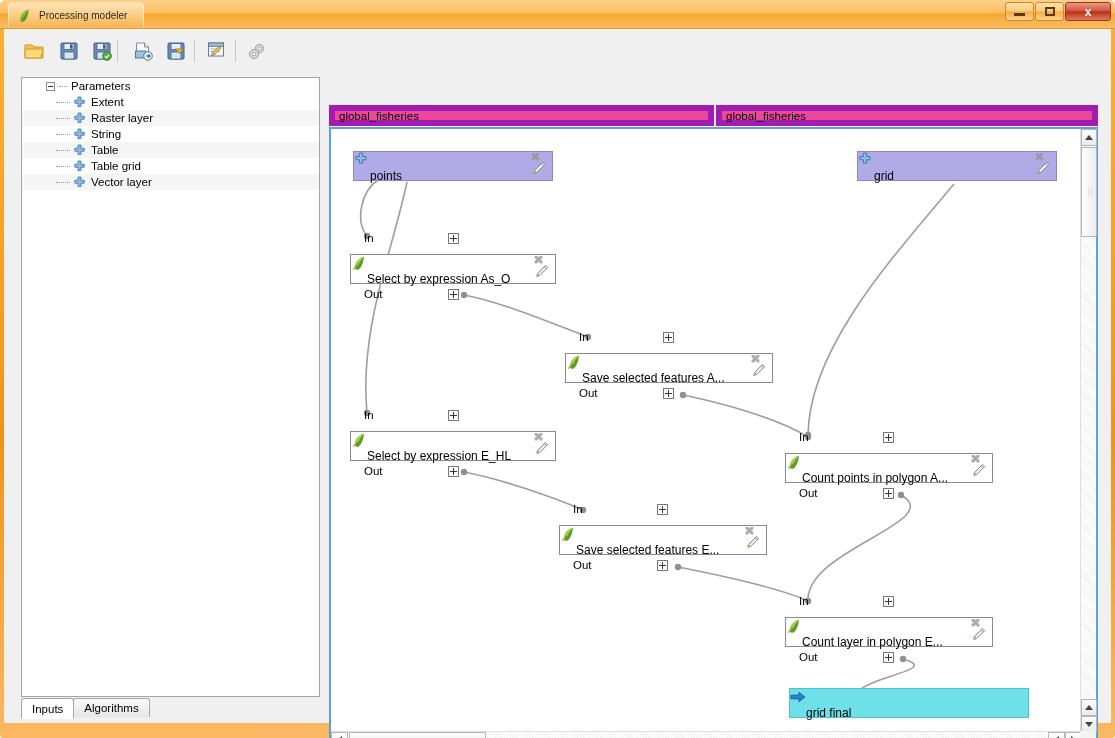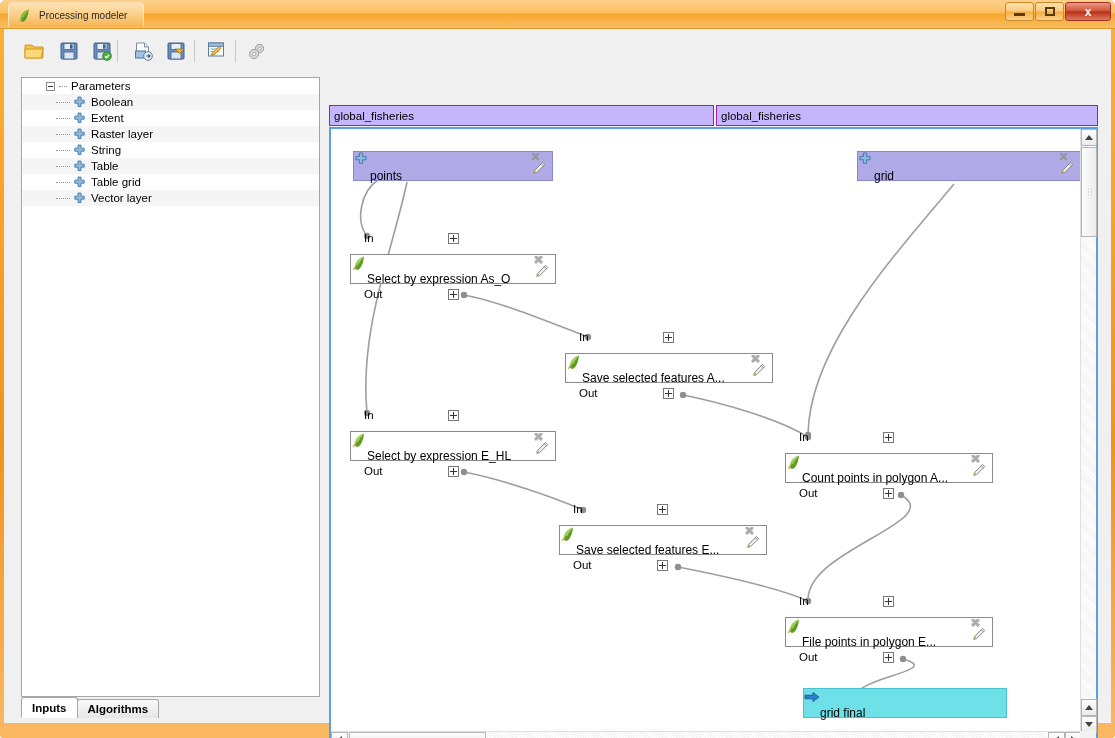--- a/index.html
+++ b/index.html
@@ -95,36 +95,36 @@
     flex: 0 0 auto;
   }
   .expander::before {
     content: ""; position: absolute; left: 1px; top: 3px;
     width: 5px; height: 1px; background: #333;
   }
   .dots { width: 14px; height: 1px; border-top: 1px dotted #999; margin-left: 34px; margin-right: 3px; flex:0 0 auto;}
   .plus-icon { width: 13px; height: 13px; flex: 0 0 auto; margin-right: 5px; }
 
   
-  #tabs { position: absolute; left: 17px; top: 669px; height: 20px; display: flex; align-items: flex-end; font-weight: bold; }
+  #tabs { position: absolute; left: 17px; top: 669px; height: 20px; display: flex; align-items: flex-start; }
   .tab {
     height: 19px; padding: 0 10px;
     font-size: 11.5px; color: #000;
     display: flex; align-items: center;
     border: 1px solid #a6a6a6; border-bottom: none;
     border-radius: 3px 3px 0 0;
     background: linear-gradient(180deg,#fafafa,#e6e6e6);
     margin-right: -1px;
   }
   .tab.active { background: #ffffff; height: 21px; border-bottom: 1px solid #fff; }
 
   
   .namefield {
     position: absolute; top: 76px; height: 21px;
-    background: #c4b5fd; border: 1px solid #a21caf;
+    background: #ec4899; border: 6px solid #a21caf;
     font-size: 11.5px; color: #000;
     display: flex; align-items: center; padding-left: 4px;
   }
   #namefield1 { left: 325px; width: 385px; }
   #namefield2 { left: 712px; width: 382px; }
 
   
   #canvaswrap {
     position: absolute; left: 325px; top: 98px;
     width: 769px; height: 622px;
@@ -322,27 +322,20 @@
         </svg>
       </div>
     </div>
 
     <div id="leftpanel">
       <div id="tree-container">
           <div class="tree-row tree-root">
             <span class="expander"></span>
             <span style="width:8px;height:1px;border-top:1px dotted #999;margin-right:4px"></span>
             <span>Parameters</span>
-          </div>
-          <div class="tree-row alt">
-            <span class="dots"></span>
-            <span class="plus-icon"><svg width="13" height="13" viewBox="0 0 13 13">
-                <path d="M5 1h3v3.2h3.2v3H8V10.5H5V7.2H1.8v-3H5z" fill="#8fb8e0" stroke="#4a7aa8" stroke-width="0.9" stroke-linejoin="round"></path>
-              </svg></span>
-            <span>Boolean</span>
           </div>
           <div class="tree-row">
             <span class="dots"></span>
             <span class="plus-icon"><svg width="13" height="13" viewBox="0 0 13 13">
                 <path d="M5 1h3v3.2h3.2v3H8V10.5H5V7.2H1.8v-3H5z" fill="#8fb8e0" stroke="#4a7aa8" stroke-width="0.9" stroke-linejoin="round"></path>
               </svg></span>
             <span>Extent</span>
           </div>
           <div class="tree-row alt">
             <span class="dots"></span>
@@ -437,21 +430,21 @@
                       <path d="M4 1l5 5M9 1L4 6" stroke="#a8a8a8" stroke-width="3.4" stroke-linecap="round"></path>
                       <path d="M4 1l5 5M9 1L4 6" stroke="#8d8d8d" stroke-width="1.8" stroke-linecap="round"></path>
                     </g>
                     <g transform="translate(2,9)">
                       <path d="M11.5 0.4l2.2 2.2-8 8-2.9.8.8-2.9z" fill="#f0f0f0" stroke="#7a7a7a" stroke-width="0.9" stroke-linejoin="round"></path>
                       <path d="M10.2 1.7l2.2 2.2" stroke="#7a7a7a" stroke-width="0.8"></path>
                       <path d="M3.1 8.6l1.5 1.5" stroke="#c8a64a" stroke-width="1.6"></path>
                     </g>
                   </svg></span></span>
             </div>
-            <div class="node param" style="left: 526px; top: 22px; width: 224px;">
+            <div class="node param" style="left: 526px; top: 22px; width: 200px;">
               <span>
                 <svg width="14" height="14" viewBox="0 0 13 13">
                   <path d="M5 1h3v3.2h3.2v3H8V10.5H5V7.2H1.8v-3H5z" fill="#8fb8e0" stroke="#3f78b0" stroke-width="0.9" stroke-linejoin="round"></path>
                 </svg>
               </span>
               <span class="nlabel">grid</span>
               <span class="node-actions"><span><svg width="22" height="28" viewBox="0 0 22 28">
                     <g opacity="0.75">
                       <path d="M4 1l5 5M9 1L4 6" stroke="#a8a8a8" stroke-width="3.4" stroke-linecap="round"></path>
                       <path d="M4 1l5 5M9 1L4 6" stroke="#8d8d8d" stroke-width="1.8" stroke-linecap="round"></path>
@@ -593,34 +586,34 @@
             <div class="io-label" style="left: 468px; top: 522px;">Out</div>
             <div class="io-box" style="left: 552px; top: 523px;"></div>
             <div class="node alg" style="left: 454px; top: 488px; width: 208px;">
               <span>
                 <svg width="16" height="16" viewBox="0 0 16 16">
                   <path d="M13 1.5C9.3 2.2 5.8 4.8 4.3 8.8c-.6 1.6-.7 3-.5 4.1l1.2-1.6c.4-2.6 1.9-5.2 4.3-6.9-1.8 1.9-3 4.2-3.5 6.2l1.6-1.3C8.8 6.2 10.8 3.6 13 1.5z" fill="#a4d44e"></path>
                   <path d="M13 1.5c-2.2 2.1-4.2 4.7-5.6 7.8L5.8 10.6c.5-2 1.7-4.3 3.5-6.2-2.4 1.7-3.9 4.3-4.3 6.9l-1.2 1.6c.7 1.5 2 2.2 3.2 1.8C9.8 13.8 12.4 8.2 13 1.5z" fill="#5e9c22"></path>
                   <path d="M2.2 14.8l2.4-3.4" stroke="#c9a94e" stroke-width="1.3" fill="none"></path>
                 </svg>
               </span>
-              <span class="nlabel">File points in polygon E...</span>
-              <span class="node-actions"><span><svg width="22" height="28" viewBox="0 0 22 28">
-                    <g opacity="0.75">
-                      <path d="M4 1l5 5M9 1L4 6" stroke="#a8a8a8" stroke-width="3.4" stroke-linecap="round"></path>
-                      <path d="M4 1l5 5M9 1L4 6" stroke="#8d8d8d" stroke-width="1.8" stroke-linecap="round"></path>
-                    </g>
-                    <g transform="translate(2,9)">
-                      <path d="M11.5 0.4l2.2 2.2-8 8-2.9.8.8-2.9z" fill="#f0f0f0" stroke="#7a7a7a" stroke-width="0.9" stroke-linejoin="round"></path>
-                      <path d="M10.2 1.7l2.2 2.2" stroke="#7a7a7a" stroke-width="0.8"></path>
-                      <path d="M3.1 8.6l1.5 1.5" stroke="#c8a64a" stroke-width="1.6"></path>
-                    </g>
-                  </svg></span></span>
-            </div>
-            <div class="node out" style="left: 472px; top: 559px; width: 204px;">
+              <span class="nlabel">Count layer in polygon E...</span>
+              <span class="node-actions"><span><svg width="22" height="28" viewBox="0 0 22 28">
+                    <g opacity="0.75">
+                      <path d="M4 1l5 5M9 1L4 6" stroke="#a8a8a8" stroke-width="3.4" stroke-linecap="round"></path>
+                      <path d="M4 1l5 5M9 1L4 6" stroke="#8d8d8d" stroke-width="1.8" stroke-linecap="round"></path>
+                    </g>
+                    <g transform="translate(2,9)">
+                      <path d="M11.5 0.4l2.2 2.2-8 8-2.9.8.8-2.9z" fill="#f0f0f0" stroke="#7a7a7a" stroke-width="0.9" stroke-linejoin="round"></path>
+                      <path d="M10.2 1.7l2.2 2.2" stroke="#7a7a7a" stroke-width="0.8"></path>
+                      <path d="M3.1 8.6l1.5 1.5" stroke="#c8a64a" stroke-width="1.6"></path>
+                    </g>
+                  </svg></span></span>
+            </div>
+            <div class="node out" style="left: 458px; top: 559px; width: 240px;">
               <span>
                 <svg width="16" height="16" viewBox="0 0 16 16">
                   <path d="M1 6.2h8V3.4l6 4.6-6 4.6V9.8H1z" fill="#2f7fd0" stroke="#1b5a9c" stroke-width="0.9" stroke-linejoin="round"></path>
                 </svg>
               </span>
               <span class="nlabel">grid final</span>
             </div>
           </div>
       </div>
 

